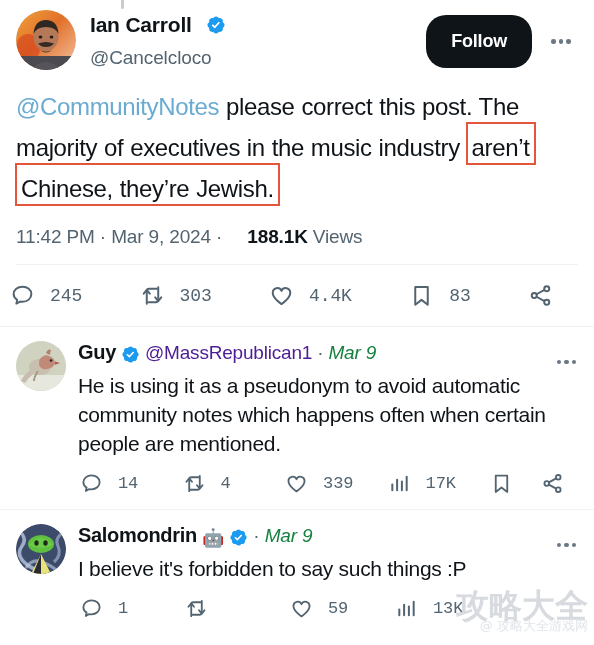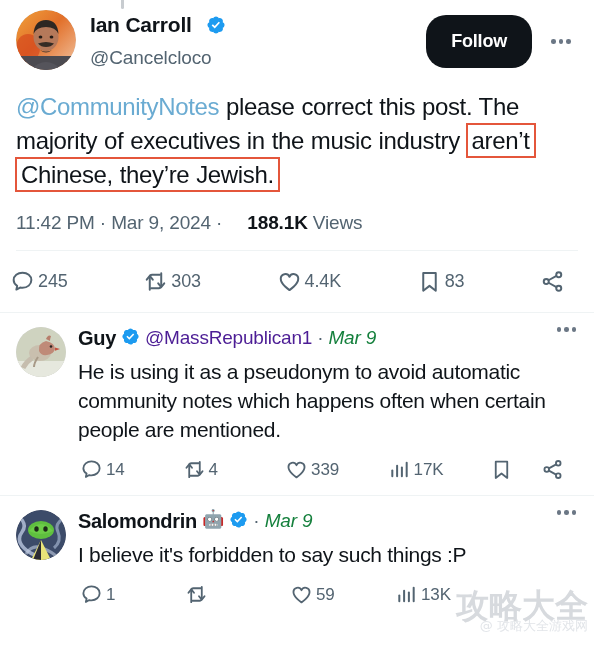--- a/index.html
+++ b/index.html
@@ -62,21 +62,21 @@
     margin-top: 20px;
     font-size: 24px;
     line-height: 34px;
     color: #0f1419;
     letter-spacing: -0.35px;
     word-spacing: 0.5px;
   }
   .mention { color: #6aabd2; }
   .hl {
     outline: 2.5px solid #e4563b;
-    padding: 2px 4px 2px 4px;
+    padding: 10px 4px 2px 4px;
     margin: 0 1px;
     display: inline-block;
     line-height: 27px;
   }
 
   .meta {
     margin-top: 20px;
     font-size: 19px; color: #536471; letter-spacing: -0.15px;
   }
   .meta b { color: #0f1419; font-weight: bold; margin-left: 20px; }
@@ -84,38 +84,38 @@
   .divider { height: 1px; background: #eff3f4; width: 100%; }
   .main-divider { margin-top: 16px; }
 
   
   .actions {
     display: flex; align-items: center;
     color: #536471;
   }
   .actions.main-actions { padding: 16px 24px 16px 8px; justify-content: space-between; }
   .act {
-    display: flex; align-items: center; gap: 3px;
+    display: flex; align-items: center; gap: 15px;
     background:none;border:none;cursor:pointer;color:#536471;
-    font-family: Liberation Sans, sans-serif; padding: 2px;
+    font-family: Liberation Mono, monospace; padding: 2px;
   }
   .act .cnt { font-size: 18px; color:#536471; letter-spacing:-0.1px; }
   .act svg { display:block; }
 
   
   .reply { padding: 14px 16px 0 16px; position: relative; }
   .reply-row { display: flex; align-items: flex-start; }
   .r-avatar {
     width: 50px; height: 50px; border-radius: 50%; flex: 0 0 50px;
     overflow:hidden; background:#d9d9d9;
   }
   .r-avatar svg { display:block; width:100%; height:100%; }
   .r-body { margin-left: 12px; flex: 1 1 auto; min-width: 0; }
 
-  .r-head { display:flex; align-items:flex-start; gap:5px; }
+  .r-head { display:flex; align-items:flex-end; gap:5px; }
   .r-name { font-size: 20px; font-weight: bold; color:#0f1419; letter-spacing:-0.3px; white-space:nowrap;}
   .r-emoji { font-size: 18px; line-height: 1; }
   .r-verified { width:19px;height:19px;flex:0 0 19px;display:block;}
   .r-handle { font-size:19px; color:#4c1d95; letter-spacing:-0.2px; white-space:nowrap;}
   .r-sep { color:#536471; font-size:19px; }
   .r-date { font-size:19px; color:#15803d; letter-spacing:-0.2px;font-style:italic;}
   .r-dots { margin-left:auto; display:flex;align-items:center; }
   .r-dots .dot { width:4.5px;height:4.5px;border-radius:50%;background:#6b7785;margin:0 1.6px; display:inline-block;}
 
   .r-text {

